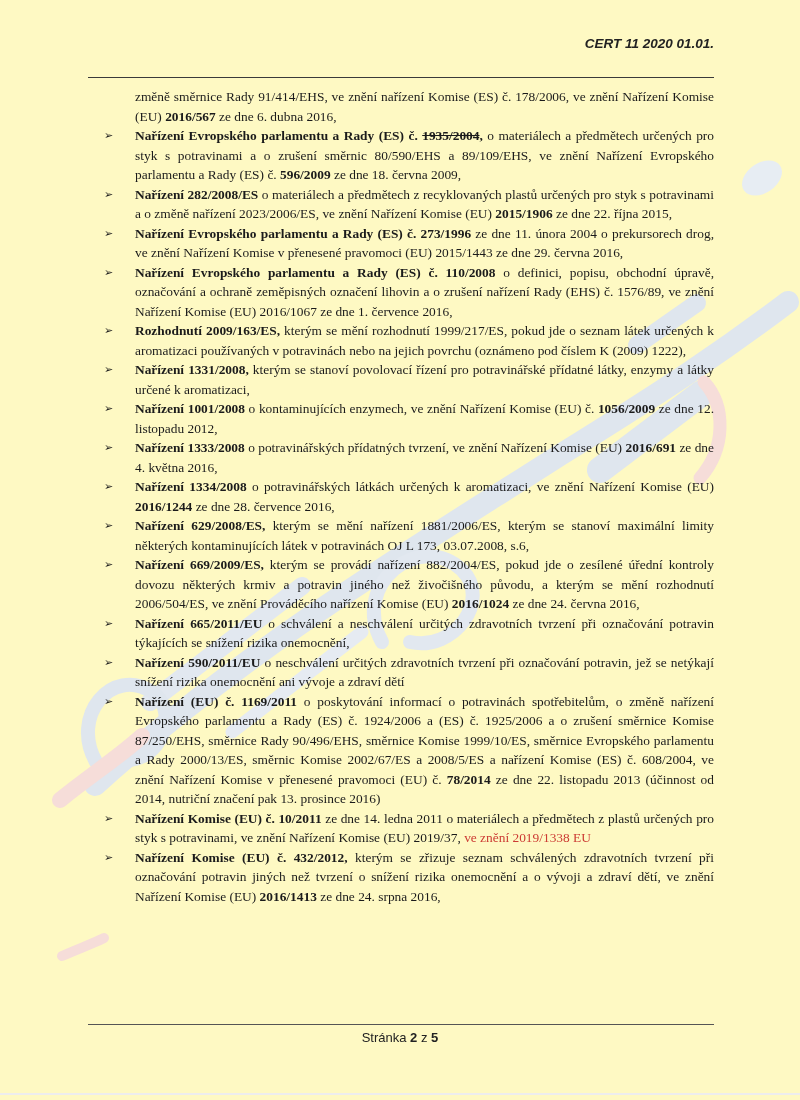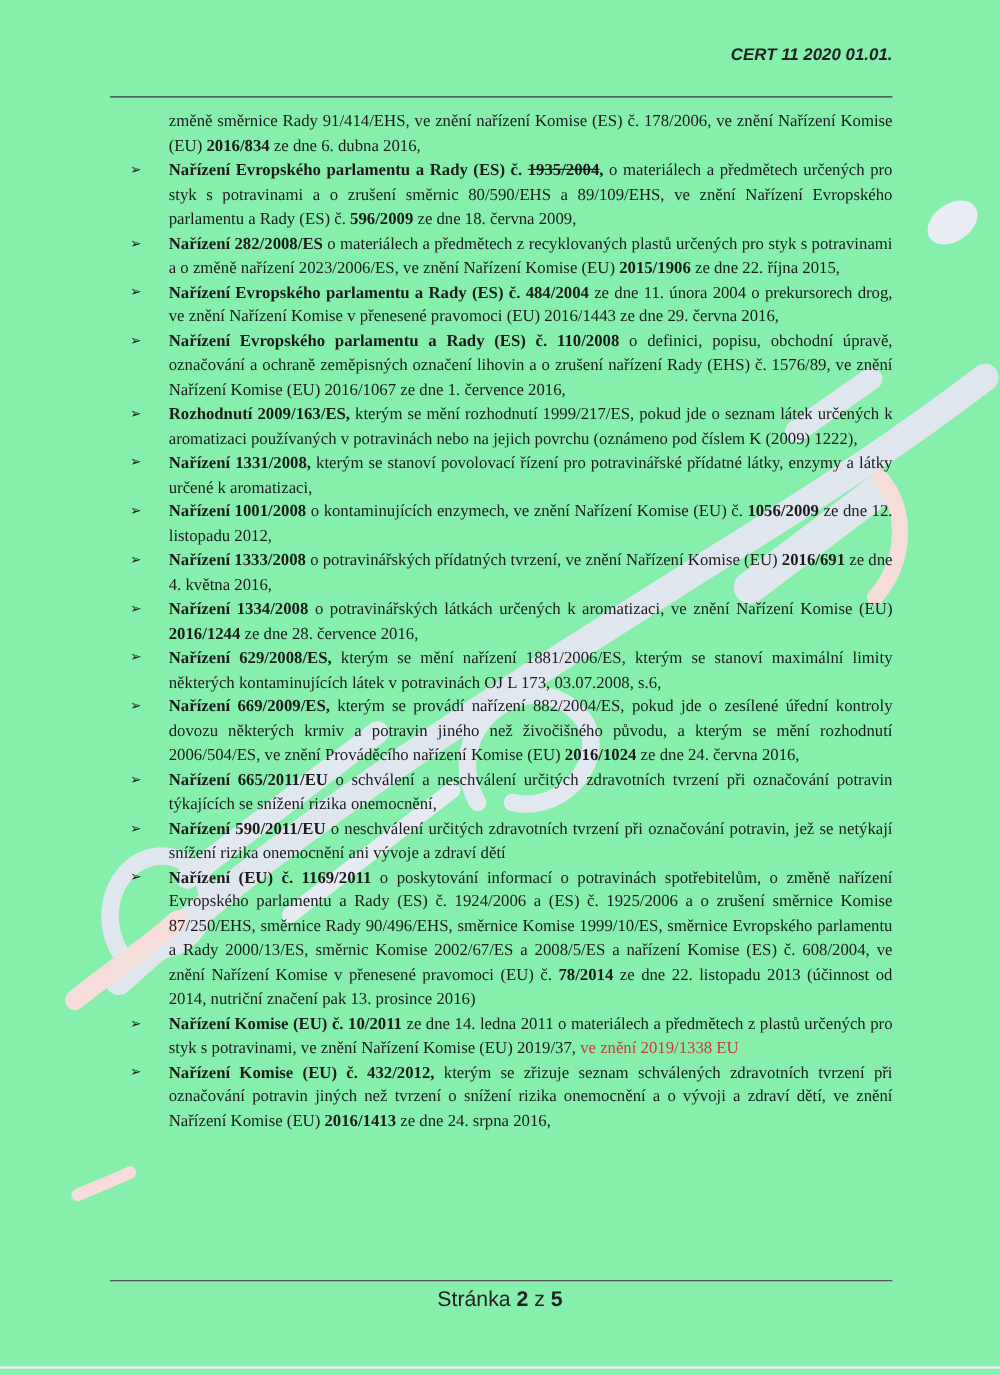--- a/index.html
+++ b/index.html
@@ -1,19 +1,19 @@
 <!DOCTYPE html>
 <html style="--red: #cc3b33; --rule: #3a3a3a;"><head>
 <meta charset="utf-8">
 <style>
   html,body{margin:0;padding:0;background:#ffffff;}
   .page{
     position:relative;
     width:800px;height:1100px;
-    background:#86efac;
+    background:#fef9c3;
     overflow:hidden;
     font-family:"Liberation Serif","DejaVu Serif",serif;
     color:#1b1b1b;
   }
   .wm{position:absolute;left:0;top:0;z-index:0;pointer-events:none;}
   .content{position:relative;z-index:1;}
   .hdr{
     margin:36px 86px 0 88px;
     text-align:right;
     font-family:"Liberation Sans","DejaVu Sans",sans-serif;
@@ -43,21 +43,21 @@
   .red{color:var(--red,#cc3b33);font-weight:400;}
   .strike{text-decoration:line-through;}
   .ftr-rule{
     position:absolute;left:88px;right:86px;top:1024px;
     border-top:1.2px solid #555;
   }
   .ftr{
     position:absolute;left:0;width:100%;top:1030px;
     text-align:center;
     font-family:"Liberation Sans","DejaVu Sans",sans-serif;
-    font-size:17px;color:#222;
+    font-size:13px;color:#222;
   }
   .page-edge{
     position:absolute;left:0;right:0;bottom:5px;
     border-top:2px solid #ededed;
   }
 </style>
 </head>
 <body>
 
 <div class="page">
@@ -75,24 +75,24 @@
       <path d="M60,800 C92,774 118,758 142,736" stroke="#f6ddd9" stroke-width="16"></path>
       <path d="M700,478 c26,-30 26,-72 4,-96" stroke="#f6ddd9" stroke-width="13"></path>
       <path d="M62,956 C80,948 92,944 104,938" stroke="#f6ddd9" stroke-width="10"></path>
     </g>
   </svg>
 
   <div class="content">
     <div class="hdr">CERT 11 2020 01.01.</div>
     <div class="rule-top"></div>
     <div class="body">
-        <div class="para"><span>změně směrnice Rady 91/414/EHS, ve znění nařízení Komise (ES) č. 178/2006, ve znění Nařízení Komise (EU) </span><span class="b">2016/834</span><span> ze dne 6. dubna 2016,</span></div>
+        <div class="para"><span>změně směrnice Rady 91/414/EHS, ve znění nařízení Komise (ES) č. 178/2006, ve znění Nařízení Komise (EU) </span><span class="b">2016/567</span><span> ze dne 6. dubna 2016,</span></div>
         <div class="para"><span class="bullet">➢</span><span class="b">Nařízení Evropského parlamentu a Rady (ES) č. </span><span class="b strike">1935/2004</span><span class="b">,</span><span> o materiálech a předmětech určených pro styk s potravinami a o zrušení směrnic 80/590/EHS a 89/109/EHS, ve znění Nařízení Evropského parlamentu a Rady (ES) č. </span><span class="b">596/2009</span><span> ze dne 18. června 2009,</span></div>
         <div class="para"><span class="bullet">➢</span><span class="b">Nařízení 282/2008/ES</span><span> o materiálech a předmětech z recyklovaných plastů určených pro styk s potravinami a o změně nařízení 2023/2006/ES, ve znění Nařízení Komise (EU) </span><span class="b">2015/1906</span><span> ze dne 22. října 2015,</span></div>
-        <div class="para"><span class="bullet">➢</span><span class="b">Nařízení Evropského parlamentu a Rady (ES) č. 484/2004</span><span> ze dne 11. února 2004 o prekursorech drog, ve znění Nařízení Komise v přenesené pravomoci (EU) 2016/1443 ze dne 29. června 2016,</span></div>
+        <div class="para"><span class="bullet">➢</span><span class="b">Nařízení Evropského parlamentu a Rady (ES) č. 273/1996</span><span> ze dne 11. února 2004 o prekursorech drog, ve znění Nařízení Komise v přenesené pravomoci (EU) 2015/1443 ze dne 29. června 2016,</span></div>
         <div class="para"><span class="bullet">➢</span><span class="b">Nařízení Evropského parlamentu a Rady (ES) č. 110/2008</span><span> o definici, popisu, obchodní úpravě, označování a ochraně zeměpisných označení lihovin a o zrušení nařízení Rady (EHS) č. 1576/89, ve znění Nařízení Komise (EU) 2016/1067 ze dne 1. července 2016,</span></div>
         <div class="para"><span class="bullet">➢</span><span class="b">Rozhodnutí 2009/163/ES,</span><span> kterým se mění rozhodnutí 1999/217/ES, pokud jde o seznam látek určených k aromatizaci používaných v potravinách nebo na jejich povrchu (oznámeno pod číslem K (2009) 1222),</span></div>
         <div class="para"><span class="bullet">➢</span><span class="b">Nařízení 1331/2008,</span><span> kterým se stanoví povolovací řízení pro potravinářské přídatné látky, enzymy a látky určené k aromatizaci,</span></div>
         <div class="para"><span class="bullet">➢</span><span class="b">Nařízení 1001/2008</span><span> o kontaminujících enzymech, ve znění Nařízení Komise (EU) č. </span><span class="b">1056/2009</span><span> ze dne 12. listopadu 2012,</span></div>
         <div class="para"><span class="bullet">➢</span><span class="b">Nařízení 1333/2008</span><span> o potravinářských přídatných tvrzení, ve znění Nařízení Komise (EU) </span><span class="b">2016/691</span><span> ze dne 4. května 2016,</span></div>
         <div class="para"><span class="bullet">➢</span><span class="b">Nařízení 1334/2008</span><span> o potravinářských látkách určených k aromatizaci, ve znění Nařízení Komise (EU) </span><span class="b">2016/1244</span><span> ze dne 28. července 2016,</span></div>
         <div class="para"><span class="bullet">➢</span><span class="b">Nařízení 629/2008/ES,</span><span> kterým se mění nařízení 1881/2006/ES, kterým se stanoví maximální limity některých kontaminujících látek v potravinách OJ L 173, 03.07.2008, s.6,</span></div>
         <div class="para"><span class="bullet">➢</span><span class="b">Nařízení 669/2009/ES,</span><span> kterým se provádí nařízení 882/2004/ES, pokud jde o zesílené úřední kontroly dovozu některých krmiv a potravin jiného než živočišného původu, a kterým se mění rozhodnutí 2006/504/ES, ve znění Prováděcího nařízení Komise (EU) </span><span class="b">2016/1024</span><span> ze dne 24. června 2016,</span></div>
         <div class="para"><span class="bullet">➢</span><span class="b">Nařízení 665/2011/EU</span><span> o schválení a neschválení určitých zdravotních tvrzení při označování potravin týkajících se snížení rizika onemocnění,</span></div>
         <div class="para"><span class="bullet">➢</span><span class="b">Nařízení 590/2011/EU</span><span> o neschválení určitých zdravotních tvrzení při označování potravin, jež se netýkají snížení rizika onemocnění ani vývoje a zdraví dětí</span></div>

